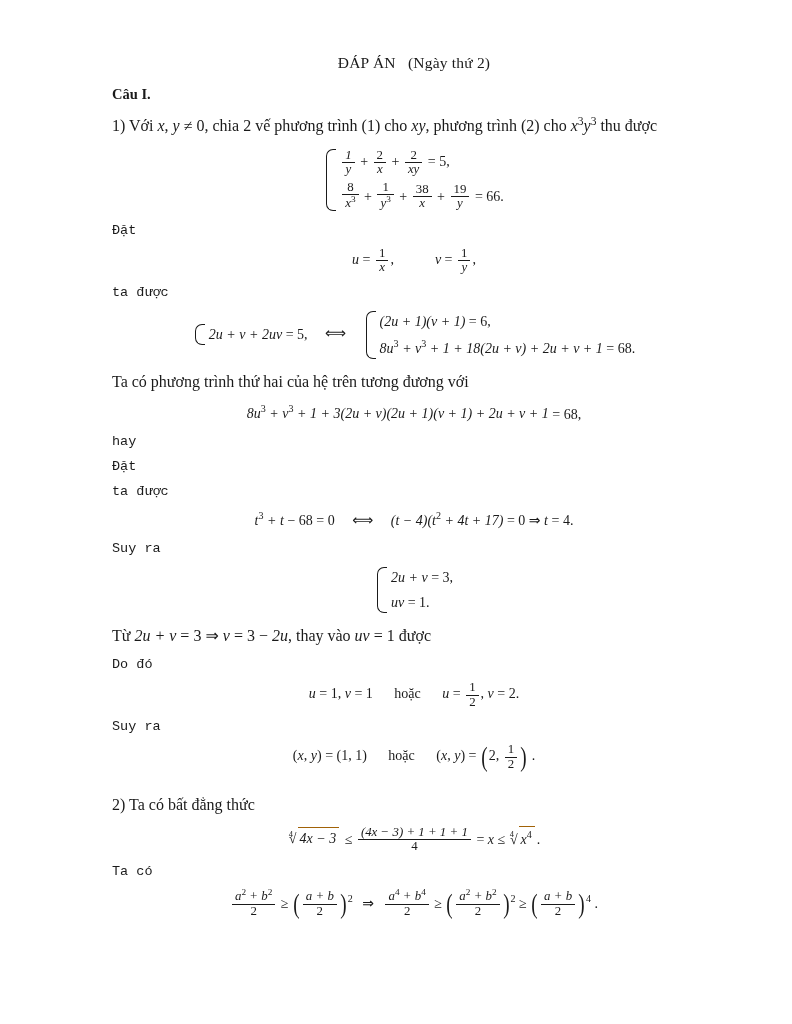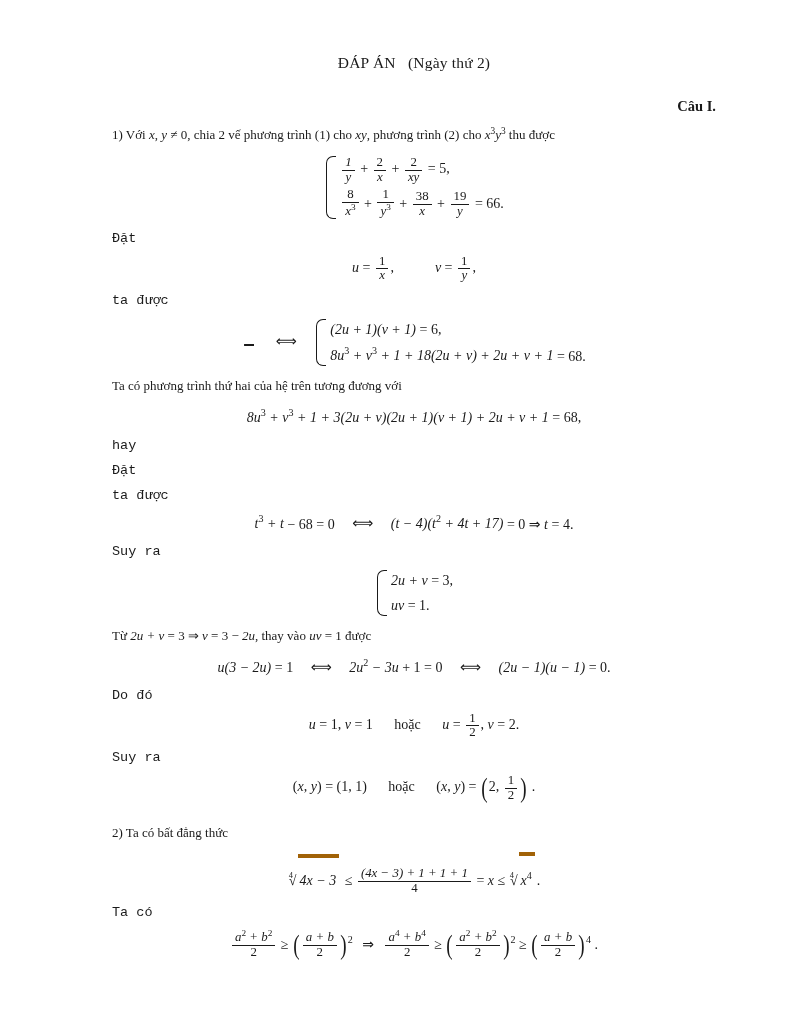--- a/index.html
+++ b/index.html
@@ -19,32 +19,31 @@
     width: 792px;
     height: 1024px;
     box-sizing: border-box;
     padding: 44px 76px 20px 112px;
     position: relative;
   }
   .doc-title {
     text-align: center;
     font-size: 15.5px;
     letter-spacing: 0.2px;
-    margin: 10px 0 26px 0;
+    margin: 10px 0 14px 0;
     font-family: "Liberation Serif", serif;
   }
 
   .section-head {
     font-weight: bold;
     font-size: 14.5px;
     margin: 0 0 10px 0;
-    text-align: right;
   }
   .para {
-    font-size: 13px;
+    font-size: 16px;
     margin: 9px 0 9px 0;
     line-height: 1.45;
   }
   .lead {
     font-size: 13.5px;
     margin: 10px 0 4px 0;
     font-family: Liberation Mono, monospace;
   }
   .eq {
     text-align: center;
@@ -100,22 +99,22 @@
     line-height: 0.8;
     font-style: normal;
     transform: scaleX(0.72);
   }
   .radical {
     display: inline-block;
     position: relative;
     padding: 0 2px 0 1px;
   }
   .radical > .rad-body {
-    border-top: 4px solid #a16207;
-    padding: 12px 3px 0 2px;
+    border-top: 1px solid #a16207;
+    padding: 0 3px 0 2px;
     display: inline-block;
     margin-left: 1px;
   }
   .rad-idx {
     font-size: 0.6em;
     vertical-align: 0.75em;
     margin-right: -4px;
     font-style: normal;
   }
   .gapsm { display:inline-block; width: 18px; }
@@ -159,20 +158,21 @@
   <div class="eq">
     <span class="math">u</span> = <span class="frac"><span class="num">1</span><span class="den math">x</span></span>,
     <span class="gapmd"></span>
     <span class="math">v</span> = <span class="frac"><span class="num">1</span><span class="den math">y</span></span>,
   </div>
 
   <div class="lead">ta được</div>
 
   <div class="eq">
     <span class="sys">
+      <span class="row"><span class="math">2u + v + 2uv</span> = 5,</span>
     </span>
     <span class="iff">⟺</span>
     <span class="sys">
       <span class="row"><span class="math">(2u + 1)(v + 1)</span> = 6,</span>
       <span class="row"><span class="math">8u<span class="sup">3</span> + v<span class="sup">3</span> + 1 + 18(2u + v) + 2u + v + 1</span> = 68.</span>
     </span>
   </div>
 
   <div class="para">Ta có phương trình thứ hai của hệ trên tương đương với</div>
 
@@ -199,25 +199,20 @@
     <span class="sys">
       <span class="row"><span class="math">2u + v</span> = 3,</span>
       <span class="row"><span class="math">uv</span> = 1.</span>
     </span>
   </div>
 
   <div class="para">
     Từ <span class="math">2u + v</span> = 3 ⇒ <span class="math">v</span> = 3 − <span class="math">2u</span>, thay vào <span class="math">uv</span> = 1 được
   </div>
 
-  <div class="eq">
-    <span class="math">u(3 − 2u)</span> = 1 <span class="iff">⟺</span>
-    <span class="math">2u<span class="sup">2</span> − 3u</span> + 1 = 0 <span class="iff">⟺</span>
-    <span class="math">(2u − 1)(u − 1)</span> = 0.
-  </div>
 
   <div class="lead">Do đó</div>
 
   <div class="eq">
     <span class="math">u</span> = 1, <span class="math">v</span> = 1
     <span class="gapsm"></span><span class="up">hoặc</span><span class="gapsm"></span>
     <span class="math">u</span> = <span class="frac"><span class="num">1</span><span class="den">2</span></span>, <span class="math">v</span> = 2.
   </div>
 
   <div class="lead">Suy ra</div>

